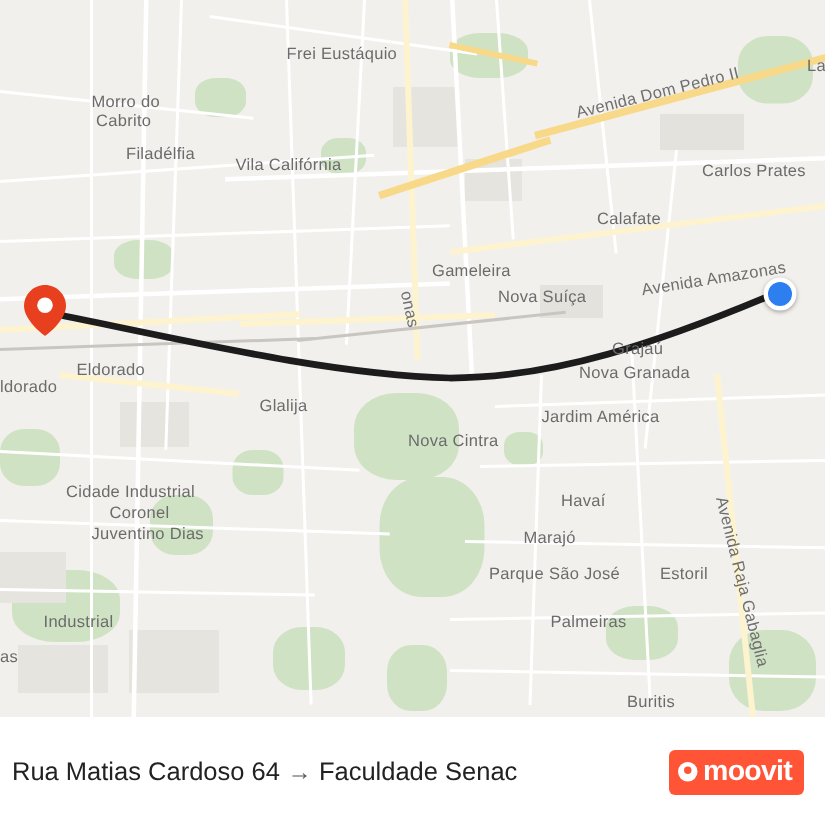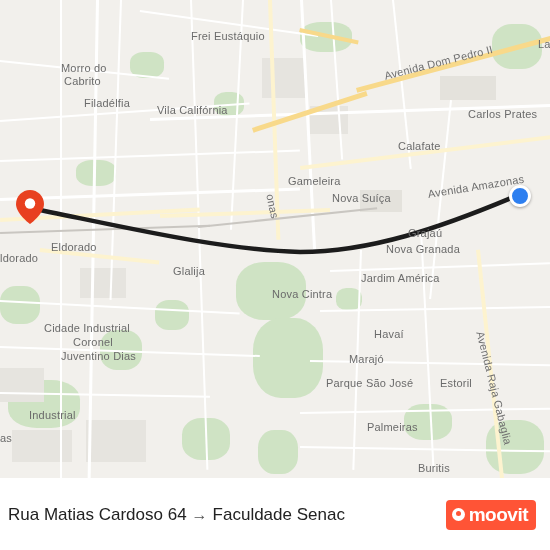--- a/index.html
+++ b/index.html
@@ -231,21 +231,21 @@
       <div class="lbl" style="left:361px;top:272px;">Jardim América</div>
       <div class="lbl" style="left:272px;top:288px;">Nova Cintra</div>
       <div class="lbl" style="left:44px;top:322px;">Cidade Industrial</div>
       <div class="lbl" style="left:73px;top:336px;">Coronel</div>
       <div class="lbl" style="left:61px;top:350px;">Juventino Dias</div>
       <div class="lbl" style="left:374px;top:328px;">Havaí</div>
       <div class="lbl" style="left:349px;top:353px;">Marajó</div>
       <div class="lbl" style="left:326px;top:377px;">Parque São José</div>
       <div class="lbl" style="left:440px;top:377px;">Estoril</div>
       <div class="lbl" style="left:29px;top:409px;">Industrial</div>
-      <div class="lbl" style="left:331px;top:421px;padding-left:36px;">Palmeiras</div>
+      <div class="lbl" style="left:331px;top:409px;padding-left:36px;">Palmeiras</div>
       <div class="lbl" style="left:0px;top:432px;">as</div>
       <div class="lbl" style="left:418px;top:462px;">Buritis</div>
     </div>
 
     <div>
       <div class="lbl hwy" style="left:383px;top:70px;transform:rotate(-14deg);transform-origin:0 0;">Avenida Dom Pedro II</div>
       <div class="lbl hwy" style="left:427px;top:188px;transform:rotate(-9deg);transform-origin:0 0;">Avenida Amazonas</div>
       <div class="lbl hwy" style="left:486px;top:330px;transform:rotate(76deg);transform-origin:0 0;">Avenida Raja Gabaglia</div>
       <div class="lbl hwy" style="left:276px;top:193px;transform:rotate(78deg);transform-origin:0 0;">onas</div>
       <div class="lbl" style="left:538px;top:38px;">La</div>

